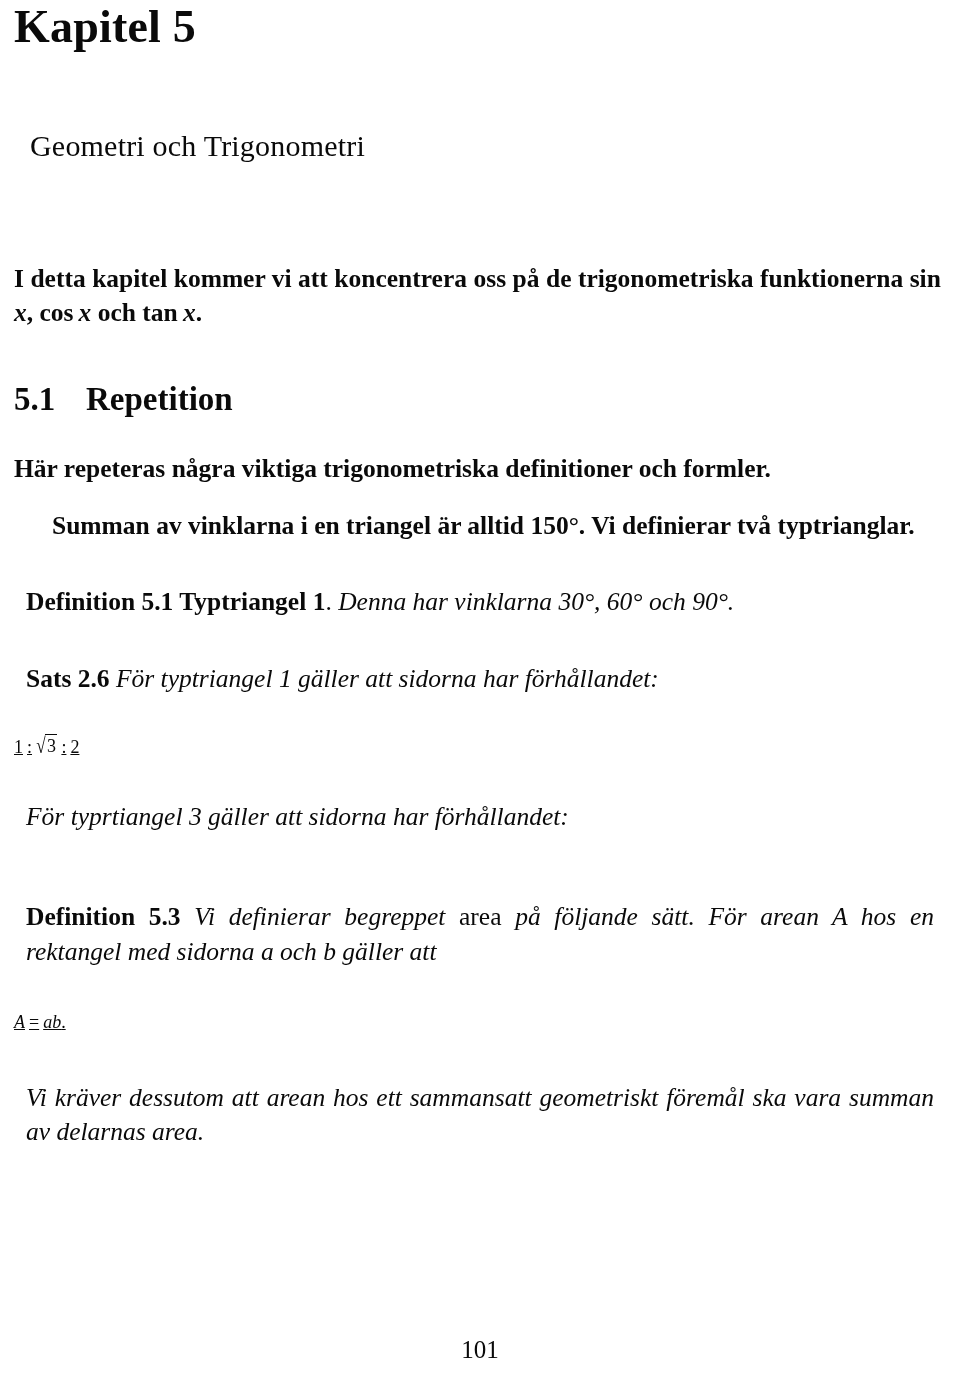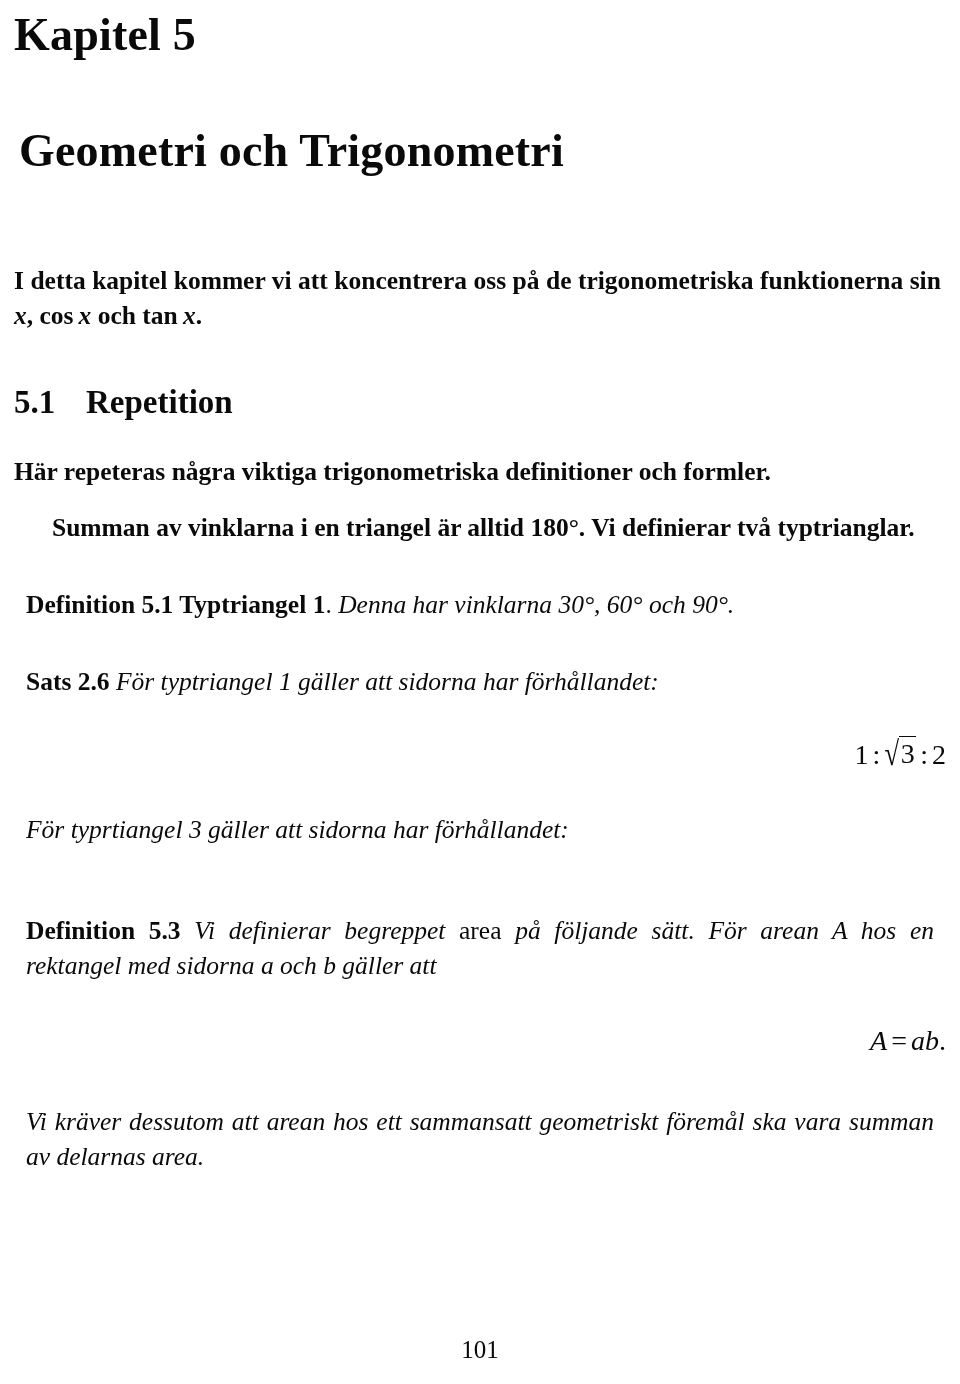--- a/index.html
+++ b/index.html
@@ -22,28 +22,28 @@
     top: 0;
     width: 932px;
   }
 
   
   .chapter-number {
     font-size: 46px;
     font-weight: bold;
     line-height: 1.0;
     margin: 0;
-    padding-top: 12px;
+    padding-top: 4px;
     letter-spacing: 0.2px;
   }
   .chapter-title {
-    font-size: 46px;
-    font-weight: bold;
+    font-size: 30px;
+    font-weight: normal;
     line-height: 1.05;
-    margin: 5px;
+    margin: 16px;
     padding-top: 64px;
     letter-spacing: 0.2px;
   }
 
   
   .body-text {
     font-size: 25.5px;
     line-height: 1.36;
     text-align: justify;
     text-justify: inter-word;
@@ -99,24 +99,25 @@
   }
   .def51 { padding-top: 30px; }
   .def51b { padding-top: 6px; }
   .sats52 { padding-top: 30px; }
   .sats52b { padding-top: 30px; }
   .def53 { padding-top: 54px; }
   .closing { padding-top: 36px; }
 
   
   .display-eq {
-    text-align: right;
-    font-size: 28px;
-    margin: 0;
-    font-style: normal;
+    text-align: left;
+    font-size: 18px;
+    margin: 0;
+    font-style: normal;
+    text-decoration: underline;
   }
   .eq1 { padding-top: 26px; }
   .eq2 { padding-top: 24px; }
   .eq3 { padding-top: 30px; }
 
   .eqitem {
     font-style: italic;
     font-family: "Liberation Serif", "DejaVu Serif", serif;
   }
   .eqnum {
@@ -167,21 +168,21 @@
 
     <h1 class="chapter-number">Kapitel 5</h1>
     <h2 class="chapter-title">Geometri och Trigonometri</h2>
 
     <p class="body-text intro"><span>I detta kapitel kommer vi att koncentrera oss på de trigonometriska funktionerna </span><span class="op">sin</span> <span class="mathvar">x</span><span>, </span><span class="op">cos</span> <span class="mathvar">x</span><span> och </span><span class="op">tan</span> <span class="mathvar">x</span><span>.</span></p>
 
     <h3 class="section-heading"><span class="section-num">5.1</span><span>Repetition</span></h3>
 
     <p class="body-text after-section">Här repeteras några viktiga trigonometriska definitioner och formler.</p>
 
-    <p class="body-text para-indent">Summan av vinklarna i en triangel är alltid 180°. Vi definierar två typtrianglar.</p>
+    <p class="body-text para-indent">Summan av vinklarna i en triangel är alltid 150°. Vi definierar två typtrianglar.</p>
 
     <p class="thm def51"><span class="thm-head">Definition 5.1  Typtriangel 1</span><span class="thm-upright">.</span><span> Denna har vinklarna 30°, 60° och 90°.</span></p>
 
 
     <p class="thm sats52"><span class="thm-head">Sats 2.6</span><span> För typtriangel 1 gäller att sidorna har förhållandet:</span></p>
 
     <p class="display-eq eq1"><span class="eqnum">1</span><span class="colon">:</span><span class="radical"><span class="sign">√</span><span class="radicand">3</span></span><span class="colon">:</span><span class="eqnum">2</span></p>
 
     <p class="thm sats52b">För typrtiangel 3 gäller att sidorna har förhållandet:</p>
 

